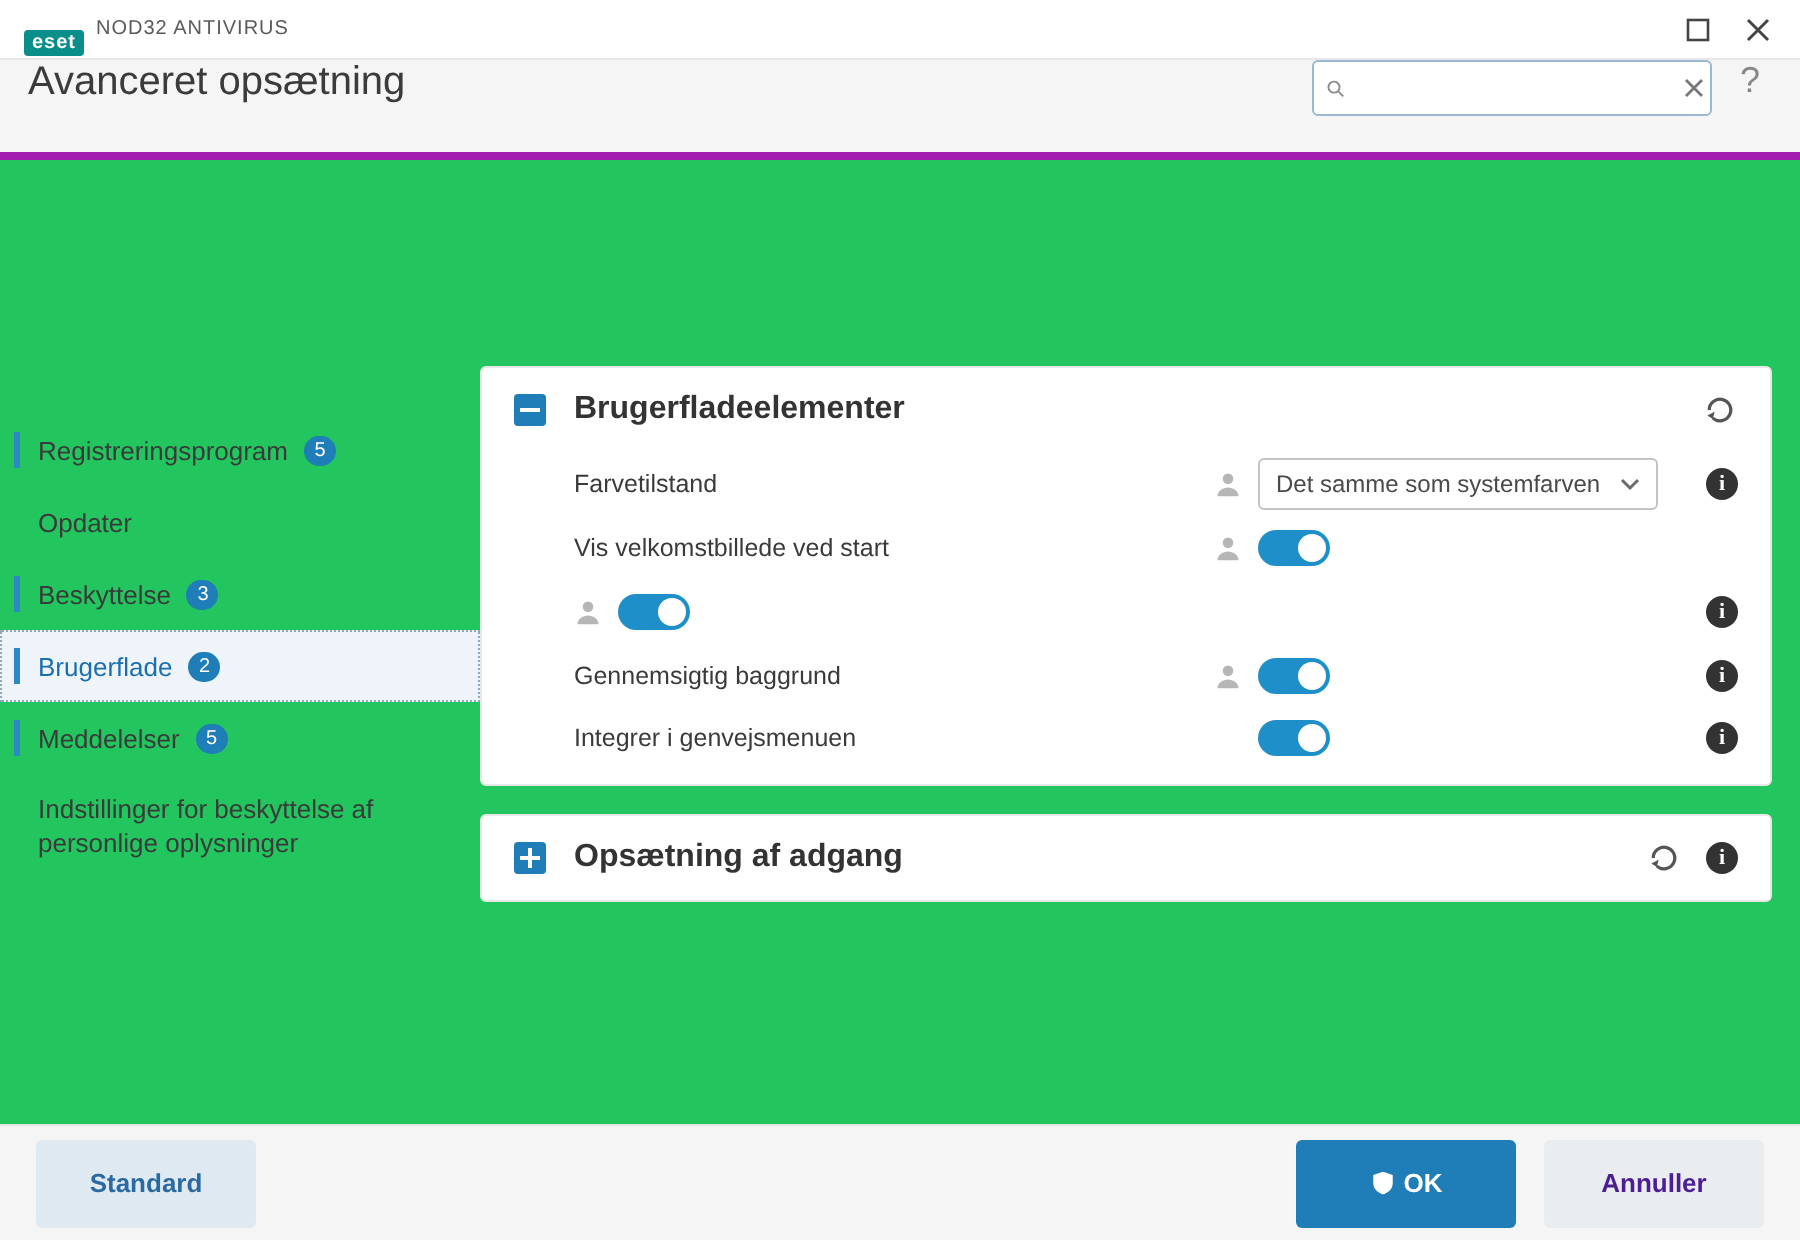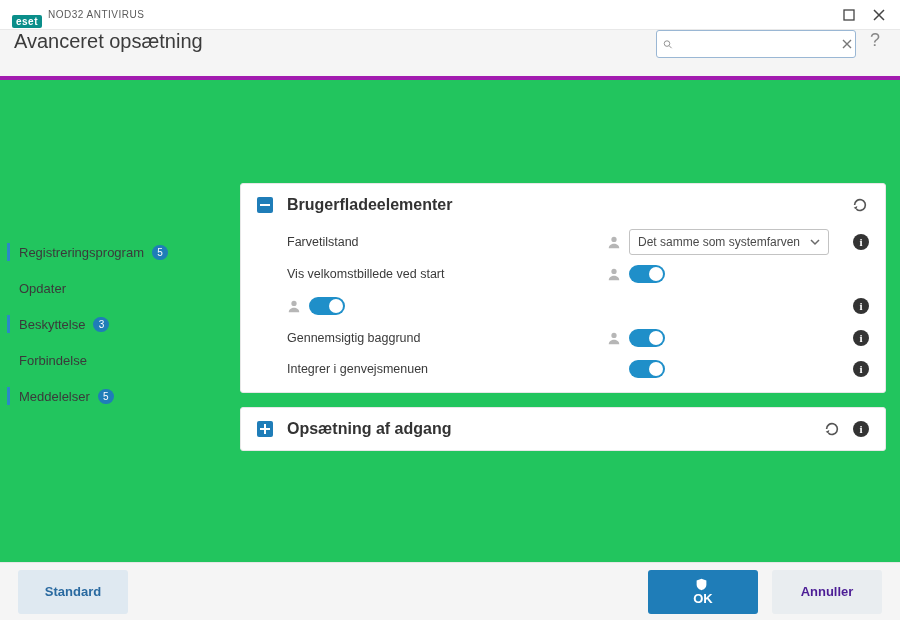--- a/index.html
+++ b/index.html
@@ -45,21 +45,21 @@
 .ctrl-area { display: flex; align-items: center; }
 .select-box { width: 200px; height: 26px; border: 1px solid #c3c3c3; border-radius: 3px; background: #fff; display: flex; align-items: center; padding: 0 8px; font-size: 12px; color: #4a4a4a; cursor: pointer; }
 .select-box .chev { margin-left: auto; color: #6a6a6a; }
 .toggle { width: 36px; height: 18px; border-radius: 10px; background: #1f8fc9; position: relative; cursor: pointer; }
 .toggle::after { content: ""; position: absolute; right: 2px; top: 2px; width: 14px; height: 14px; background: #fff; border-radius: 50%; }
 .row-spacer { flex: 1; }
 
 .footer { height: 58px; background: #f5f5f5; border-top: 1px solid #e6e6e6; display: flex; align-items: center; padding: 0 18px; }
 .btn { height: 44px; min-width: 110px; border-radius: 3px; border: 1px solid transparent; font-size: 13px; cursor: pointer; display: inline-flex; align-items: center; justify-content: center; }
 .btn-default { background: #dfe9f1; color: #2a6aa0; font-weight: 600; }
-.btn-primary { background: #1f7db8; color: #fff; font-weight: 600; flex-direction: column; }
+.btn-primary { background: #1f7db8; color: #fff; font-weight: 600; }
 .btn-primary svg { width: 13px; height: 13px; margin-right: 4px; }
 .btn-secondary { background: #e9edf0; color: #4c1d95; font-weight: 600; margin-left: 14px; }
 .footer-spacer { flex: 1; }
 </style>
 </head>
 <body>
 
 <div class="titlebar">
   <span class="logo-badge">eset</span>
   <span class="product-name">NOD32 ANTIVIRUS</span>
@@ -100,26 +100,30 @@
       <span>Registreringsprogram</span>
       <span class="badge">5</span>
     </div>
     <div class="side-item">
       <span>Opdater</span>
     </div>
     <div class="side-item accent">
       <span>Beskyttelse</span>
       <span class="badge">3</span>
     </div>
-    <div class="side-item">
-      <span>Forbindelse</span>
+    <div class="side-item accent selected">
+      <span>Brugerflade</span>
+      <span class="badge">2</span>
     </div>
     <div class="side-item accent">
       <span>Meddelelser</span>
       <span class="badge">5</span>
+    </div>
+    <div class="side-item multi">
+      <span>Indstillinger for beskyttelse af personlige oplysninger</span>
     </div>
   </div>
 
   <div class="content">
 
     <div class="panel">
       <div class="panel-header">
         <div class="exp-icon">
           <svg width="10" height="2" viewBox="0 0 10 2">
               <rect width="10" height="2" fill="currentColor"></rect>

